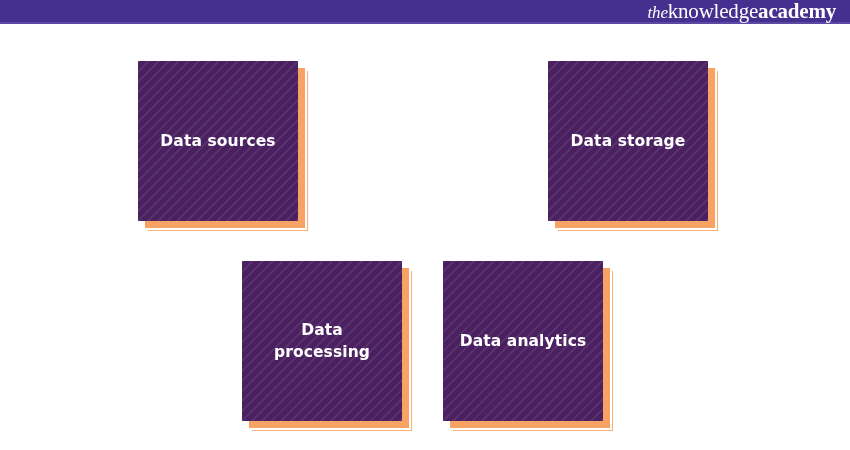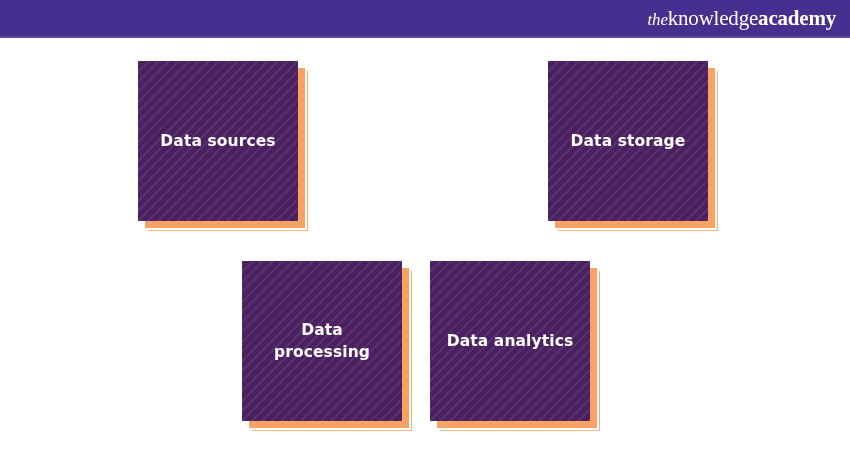--- a/index.html
+++ b/index.html
@@ -14,21 +14,21 @@
     overflow: hidden;
     position: relative;
   }
 
   
   .header {
     position: absolute;
     top: 0;
     left: 0;
     width: 850px;
-    height: 38px;
+    height: 24px;
     background: #45308f;
     border-bottom: 2px solid #5c49a3;
     box-sizing: border-box;
     display: flex;
     align-items: center;
     justify-content: flex-end;
   }
   .logo {
     color: #ffffff;
     font-family: "Liberation Serif", serif;
@@ -148,21 +148,21 @@
   </div>
 
   <div class="card-wrap" style="left:242px; top:221px;">
     <div class="shadow-outer"></div>
     <div class="shadow-inner"></div>
     <div class="card">
       <span class="card-label">Data processing</span>
     </div>
   </div>
 
-  <div class="card-wrap" style="left:430px; top:221px;padding-left:47px;">
+  <div class="card-wrap" style="left:443px; top:221px;padding-left:47px;">
     <div class="shadow-outer"></div>
     <div class="shadow-inner"></div>
     <div class="card">
       <span class="card-label">Data analytics</span>
     </div>
   </div>
 
 </div>
 
 </body></html>

